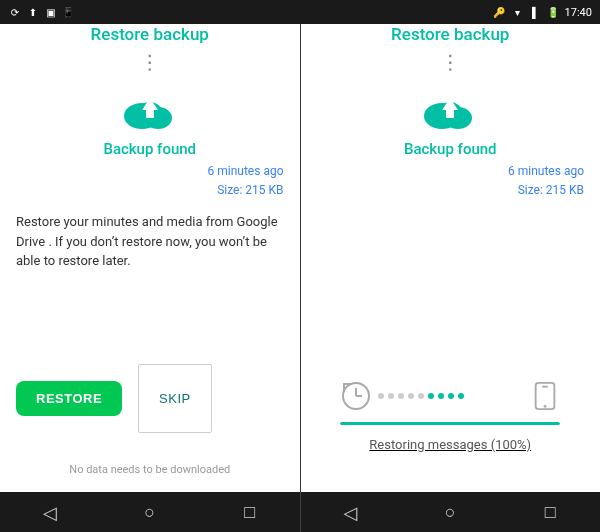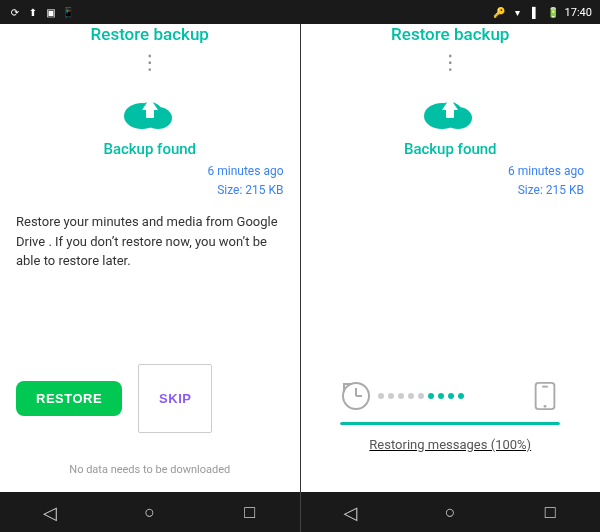--- a/index.html
+++ b/index.html
@@ -141,25 +141,25 @@
       border: none;
       padding: 10px 20px;
       font-size: 13px;
       font-weight: 700;
       letter-spacing: 0.5px;
       cursor: pointer;
       border-radius: 8px;
     }
     .btn-skip {
       background: #fff;
-      color: #8b5cf6;
+      color: #0f766e;
       border: 1px solid #ccc;
       padding: 26px 20px;
       font-size: 13px;
-      font-weight: 700;
+      font-weight: 400;
       letter-spacing: 0.5px;
       cursor: pointer;
       border-radius: 2px;
     }
     .no-data-note {
       color: #999;
       font-size: 11px;
       text-align: center;
       margin-top: 22px;
     }

